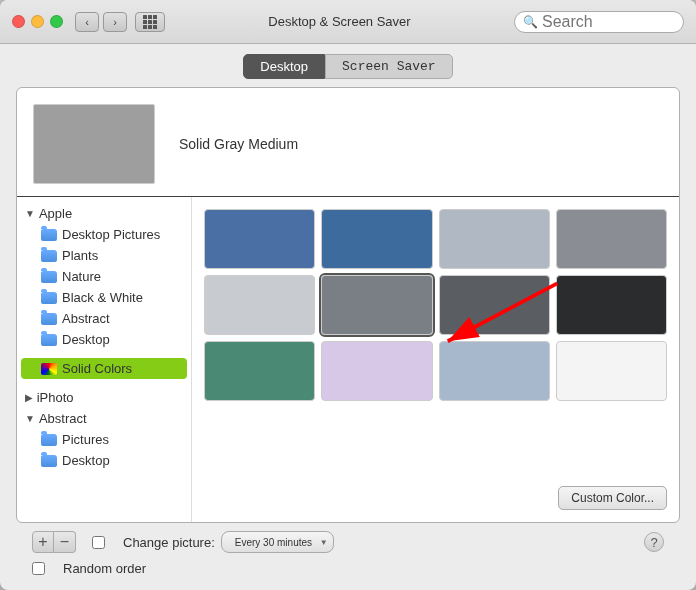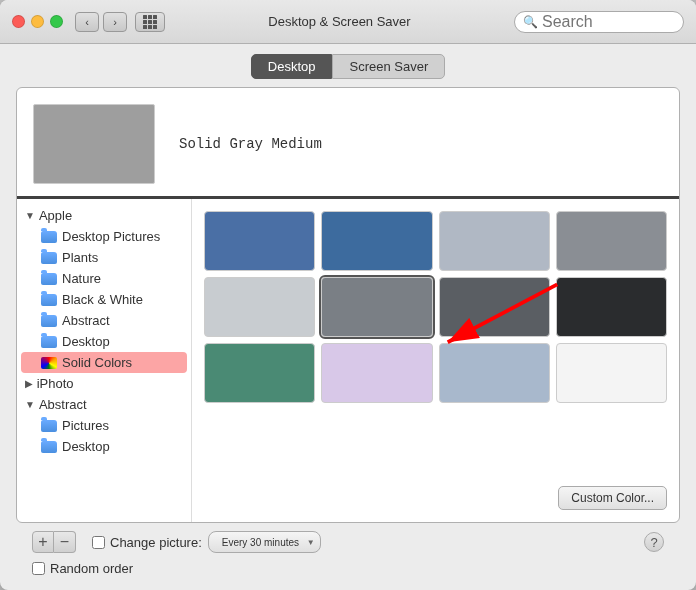--- a/index.html
+++ b/index.html
@@ -147,20 +147,21 @@
     .tab.active {
       background: #555;
       color: white;
       border-color: #555;
     }
     .tab:first-child {
       border-radius: 5px 0 0 5px;
     }
     .tab:last-child {
       border-radius: 0 5px 5px 0;
+      font-family: Liberation Mono, monospace;
     }
 
     
     .main-content {
       flex: 1;
       padding: 0 16px 8px;
       display: flex;
       flex-direction: column;
       overflow: hidden;
     }
@@ -173,23 +174,22 @@
       overflow: hidden;
       display: flex;
       flex-direction: column;
     }
 
     
     .preview-area {
       display: flex;
       align-items: center;
       padding: 16px 16px 12px;
-      border-bottom: 3px solid #404040;
-      flex-shrink: 0;
-      font-family: Liberation Mono, monospace;
+      border-bottom: 1px solid #404040;
+      flex-shrink: 0;
     }
 
     .preview-image {
       width: 122px;
       height: 80px;
       background: #9e9e9e;
       border: 1px solid #ccc;
       border-radius: 2px;
       flex-shrink: 0;
     }
@@ -235,23 +235,23 @@
     .sidebar-item {
       display: flex;
       align-items: center;
       padding: 3px 8px 3px 24px;
       cursor: pointer;
       font-size: 13px;
       color: #333;
     }
 
     .sidebar-item.selected {
-      background: #fca5a5;
+      background: #84cc16;
       border-radius: 4px;
-      margin: 0 4px;
+      margin: 8px 4px;
       padding-left: 20px;
     }
 
     .folder-icon {
       width: 16px;
       height: 12px;
       background: linear-gradient(to bottom, #6aabff, #4a8fe0);
       border-radius: 2px 3px 2px 2px;
       margin-right: 5px;
       flex-shrink: 0;
@@ -352,21 +352,21 @@
     .change-picture-row {
       display: flex;
       align-items: center;
       margin-left: 16px;
       gap: 6px;
     }
 
     .checkbox-label {
       display: flex;
       align-items: center;
-      gap: 5px;
+      gap: 18px;
       font-size: 13px;
       color: #333;
     }
 
     .checkbox-label input[type="checkbox"] {
       width: 13px;
       height: 13px;
     }
 
     .dropdown-select {

